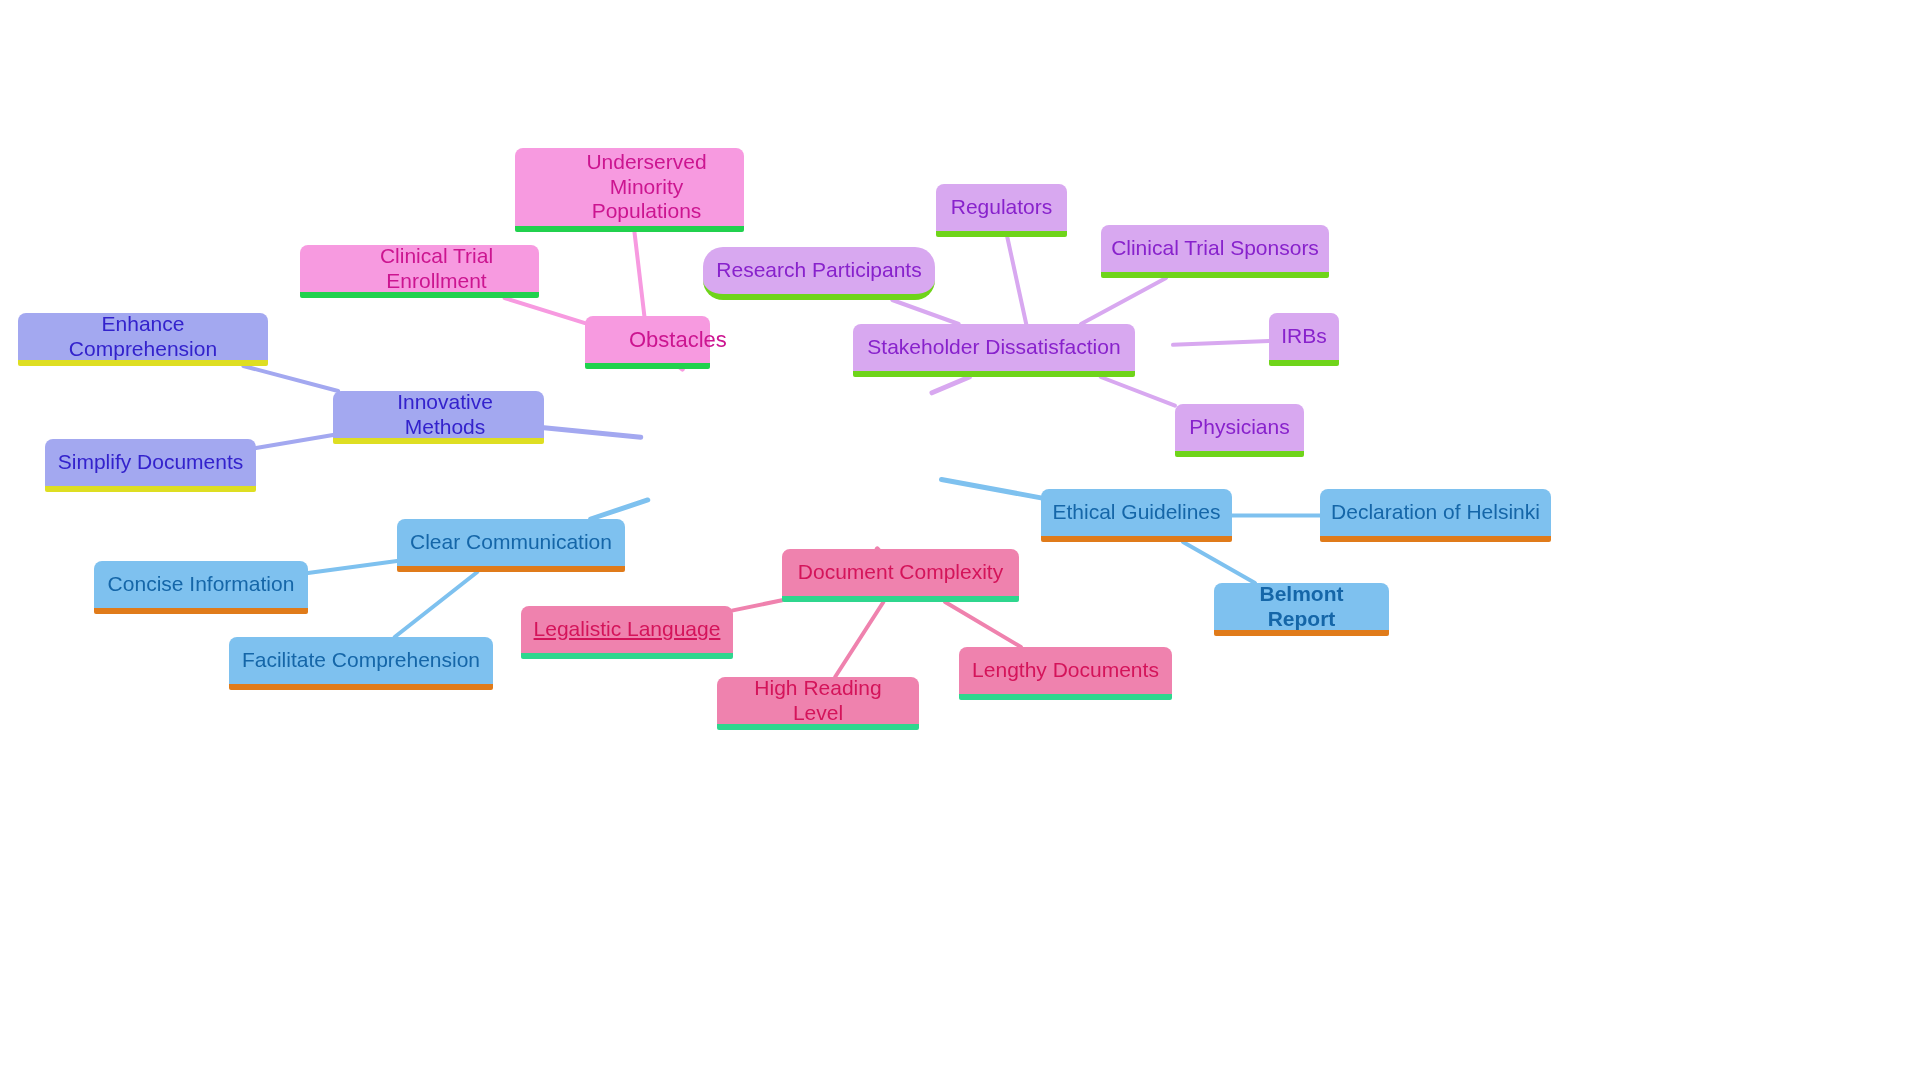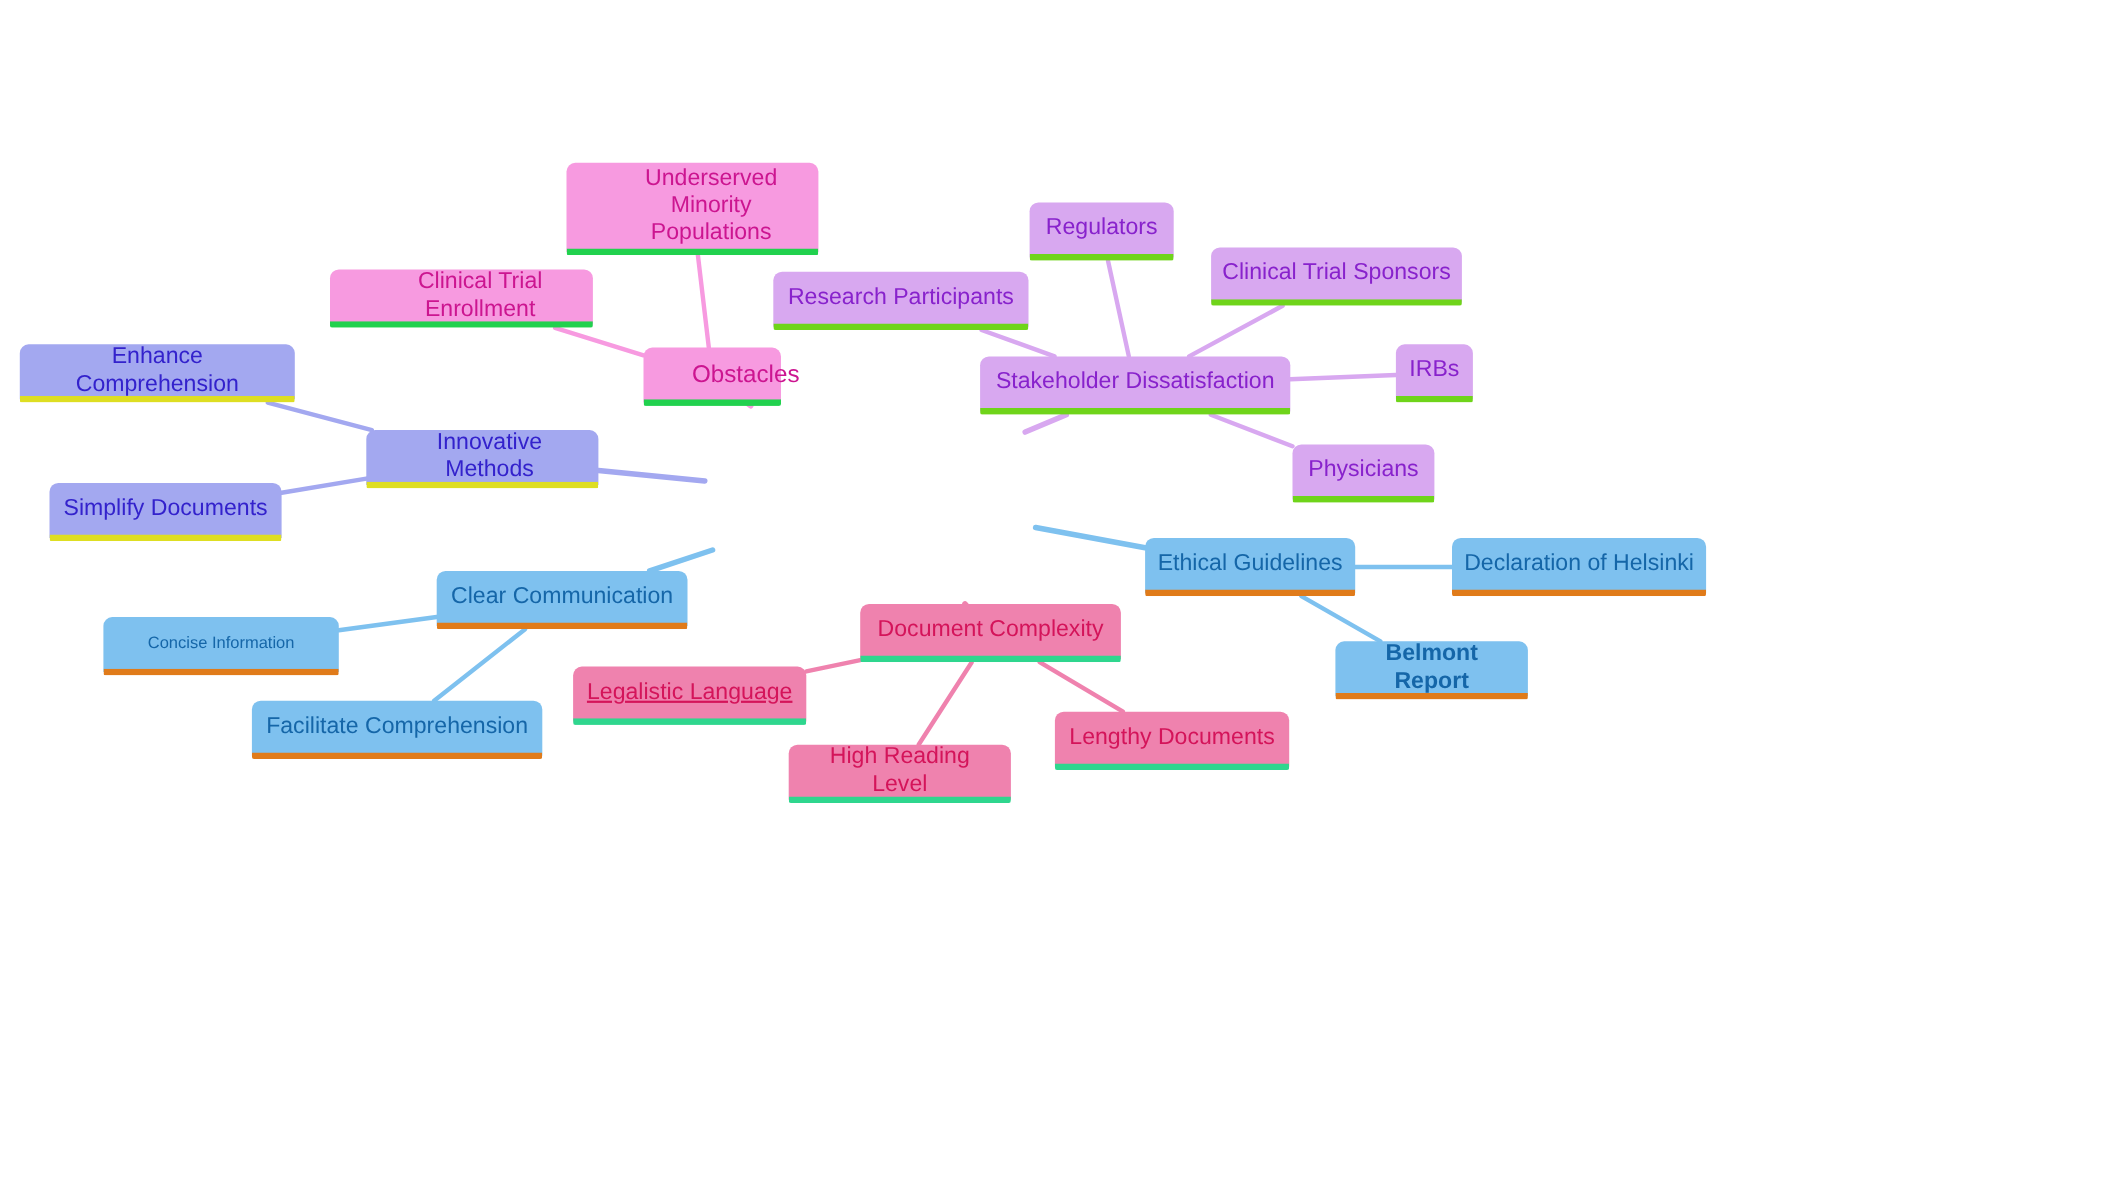--- a/index.html
+++ b/index.html
@@ -90,30 +90,30 @@
 
 
   <div id="node-layer">
       <div class="node fam-pink" style="left: 585px; top: 316px; width: 125px; height: 53px; font-size: 22px; text-align: right;"><span class="label">Obstacles</span></div>
       <div class="node fam-pink" style="left: 515px; top: 148px; width: 229px; height: 84px; font-size: 21px;"><span class="label">Underserved Minority
 Populations</span></div>
       <div class="node fam-pink" style="left: 300px; top: 245px; width: 239px; height: 53px; font-size: 21px;"><span class="label">Clinical Trial Enrollment</span></div>
       <div class="node fam-periwinkle" style="left: 18px; top: 313px; width: 250px; height: 53px; font-size: 21px;"><span class="label">Enhance Comprehension</span></div>
       <div class="node fam-periwinkle" style="left: 333px; top: 391px; width: 211px; height: 53px; font-size: 21px; padding-left: 23px;"><span class="label">Innovative Methods</span></div>
       <div class="node fam-periwinkle" style="left: 45px; top: 439px; width: 211px; height: 53px; font-size: 21px;"><span class="label">Simplify Documents</span></div>
-      <div class="node fam-lilac" style="left: 703px; top: 247px; width: 232px; height: 53px; font-size: 21px;"><span class="label">Research Participants</span></div>
+      <div class="node fam-lilac" style="left: 703px; top: 247px; width: 232px; height: 53px; font-size: 21px; border-radius: 20px;"><span class="label">Research Participants</span></div>
       <div class="node fam-lilac" style="left: 936px; top: 184px; width: 131px; height: 53px; font-size: 21px;"><span class="label">Regulators</span></div>
       <div class="node fam-lilac" style="left: 1101px; top: 225px; width: 228px; height: 53px; font-size: 21px;"><span class="label">Clinical Trial Sponsors</span></div>
-      <div class="node fam-lilac" style="left: 891px; top: 324px; width: 282px; height: 53px; font-size: 21px;"><span class="label">Stakeholder Dissatisfaction</span></div>
+      <div class="node fam-lilac" style="left: 853px; top: 324px; width: 282px; height: 53px; font-size: 21px;"><span class="label">Stakeholder Dissatisfaction</span></div>
       <div class="node fam-lilac" style="left: 1269px; top: 313px; width: 70px; height: 53px; font-size: 21px;"><span class="label">IRBs</span></div>
       <div class="node fam-lilac" style="left: 1175px; top: 404px; width: 129px; height: 53px; font-size: 21px;"><span class="label">Physicians</span></div>
       <div class="node fam-blue" style="left: 1041px; top: 489px; width: 191px; height: 53px; font-size: 21px;"><span class="label">Ethical Guidelines</span></div>
       <div class="node fam-blue" style="left: 1320px; top: 489px; width: 231px; height: 53px; font-size: 21px;"><span class="label">Declaration of Helsinki</span></div>
       <div class="node fam-blue" style="left: 1214px; top: 583px; width: 175px; height: 53px; font-size: 21px; font-weight: bold;"><span class="label">Belmont Report</span></div>
       <div class="node fam-blue" style="left: 397px; top: 519px; width: 228px; height: 53px; font-size: 21px;"><span class="label">Clear Communication</span></div>
-      <div class="node fam-blue" style="left: 94px; top: 561px; width: 214px; height: 53px; font-size: 15px;"><span class="label">Concise Information</span></div>
+      <div class="node fam-blue" style="left: 94px; top: 561px; width: 214px; height: 53px; font-size: 21px;"><span class="label">Concise Information</span></div>
       <div class="node fam-blue" style="left: 229px; top: 637px; width: 264px; height: 53px; font-size: 21px;"><span class="label">Facilitate Comprehension</span></div>
       <div class="node fam-rose" style="left: 782px; top: 549px; width: 237px; height: 53px; font-size: 21px;"><span class="label">Document Complexity</span></div>
       <div class="node fam-rose" style="left: 521px; top: 606px; width: 212px; height: 53px; font-size: 21px; text-decoration: underline;"><span class="label">Legalistic Language</span></div>
       <div class="node fam-rose" style="left: 717px; top: 677px; width: 202px; height: 53px; font-size: 21px;"><span class="label">High Reading Level</span></div>
       <div class="node fam-rose" style="left: 959px; top: 647px; width: 213px; height: 53px; font-size: 21px;"><span class="label">Lengthy Documents</span></div>
     </div>
 </div>
 
 </body></html>

